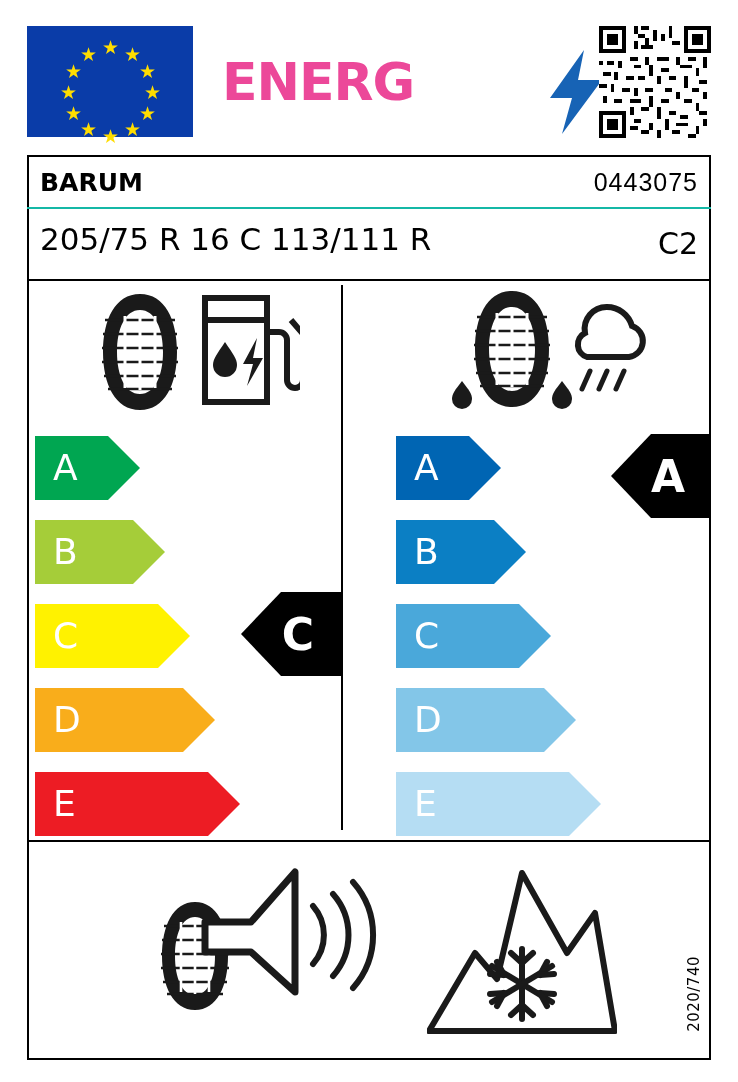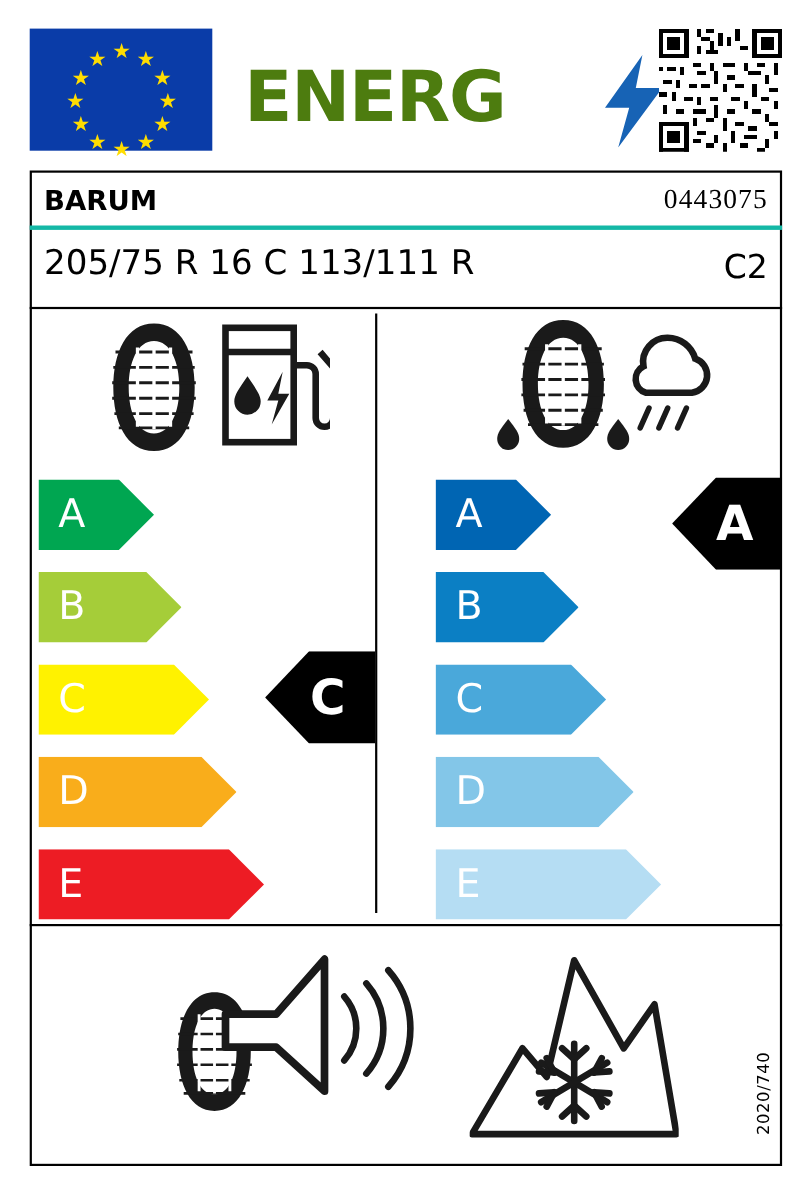--- a/index.html
+++ b/index.html
@@ -3,28 +3,28 @@
 <meta charset="utf-8">
 <style>
   html,body{margin:0;padding:0;background:#ffffff;}
   body{width:738px;height:1082px;font-family:"DejaVu Sans","Liberation Sans",sans-serif;color:#000;}
   .border-box{position:absolute;left:27px;top:155px;width:684px;height:905px;border:2px solid #000;box-sizing:border-box;}
 
   
   .header{position:absolute;left:27px;top:22px;width:684px;height:120px;}
   .eu-flag{position:absolute;left:0;top:4px;width:166px;height:111px;background:#0a3ca8;}
   .star{position:absolute;color:#ffdd00;font-size:19px;line-height:19px;}
-  .energ{position:absolute;left:195px;top:30px;font-size:64px;font-weight:bold;letter-spacing:-1px;color:#4d7c0f;font-family:"DejaVu Sans","Liberation Sans",sans-serif;}
+  .energ{position:absolute;left:195px;top:30px;font-size:52px;font-weight:bold;letter-spacing:-1px;color:#ec4899;font-family:"DejaVu Sans","Liberation Sans",sans-serif;}
   .bolt{position:absolute;left:519px;top:28px;width:60px;height:84px;}
   .qr{position:absolute;right:0;top:4px;width:112px;height:112px;}
 
   
-  .brand-row{position:absolute;left:27px;top:157px;width:684px;height:52px;border-bottom:4px solid #14b8a6;box-sizing:border-box;}
+  .brand-row{position:absolute;left:27px;top:157px;width:684px;height:52px;border-bottom:2px solid #14b8a6;box-sizing:border-box;}
   .brand{position:absolute;left:13px;top:11px;font-size:25px;font-weight:bold;}
-  .code{position:absolute;right:13px;top:11px;font-size:25px;font-family:Liberation Serif, serif;letter-spacing:1px;}
+  .code{position:absolute;right:13px;top:11px;font-size:25px;font-family:Liberation Sans, sans-serif;letter-spacing:1px;}
 
   
   .size-row{position:absolute;left:27px;top:209px;width:684px;height:72px;border-bottom:2px solid #000;box-sizing:border-box;}
   .size{position:absolute;left:13px;top:12px;font-size:31px;}
   .cls{position:absolute;right:13px;top:17px;font-size:30px;}
 
   
   .mid{position:absolute;left:27px;top:267px;width:684px;height:575px;border-bottom:2px solid #000;box-sizing:border-box;}
   .divider{position:absolute;left:341px;top:285px;width:2px;height:545px;background:#000;}
 

